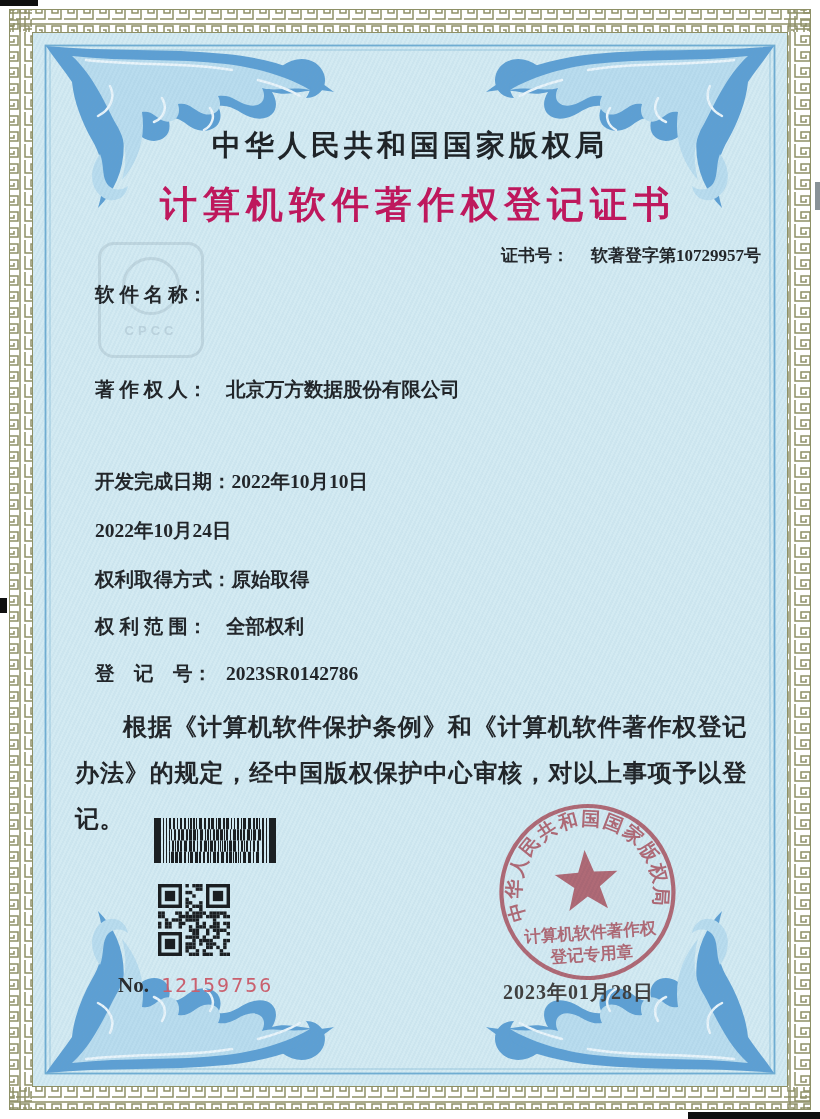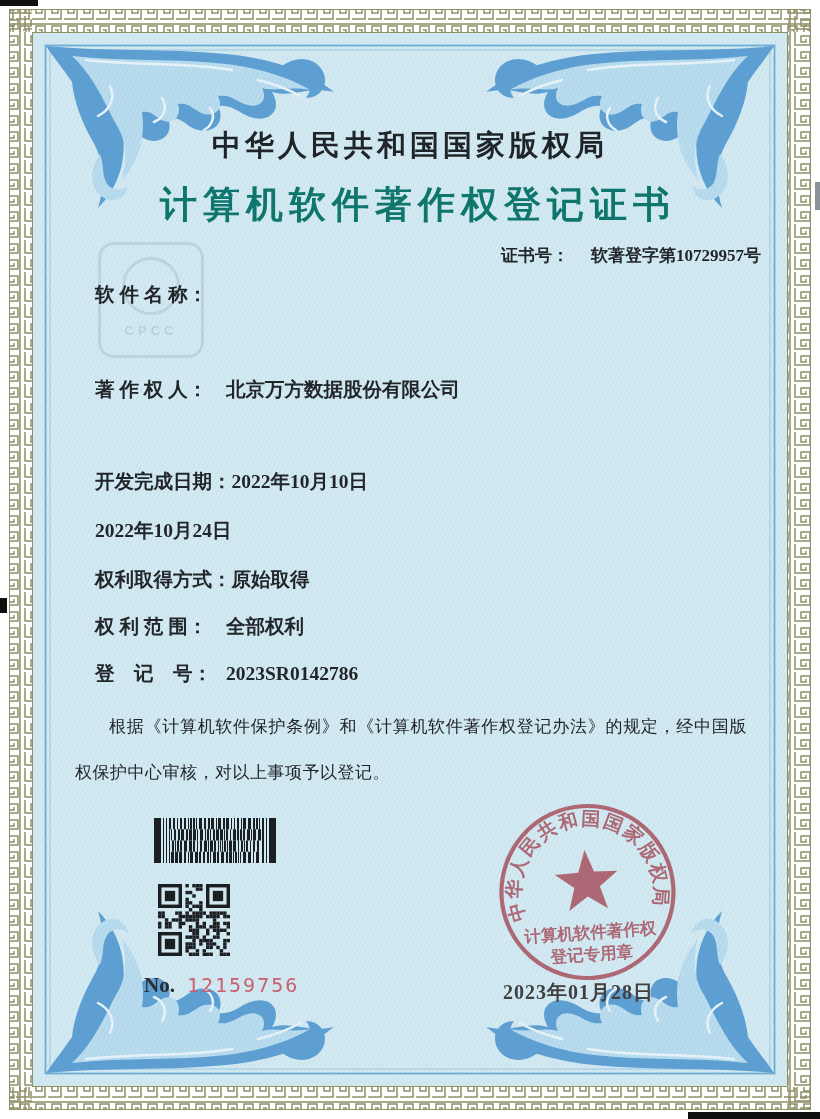--- a/index.html
+++ b/index.html
@@ -4,32 +4,32 @@
 <style>
   html,body{margin:0;padding:0;background:#ffffff;}
   .page{position:relative;width:820px;height:1119px;background:#ffffff;overflow:hidden;
         font-family:"Liberation Serif","DejaVu Serif",serif;color:#22262a;}
   .frame-svg{position:absolute;left:0;top:0;width:820px;height:1119px;}
   .texture{position:absolute;left:33px;top:33px;right:33px;bottom:33px;pointer-events:none;
         background:repeating-linear-gradient(115deg,rgba(110,160,190,0.07) 0 2px,rgba(255,255,255,0) 2px 4px);}
   .authority{position:absolute;left:0;right:0;top:126px;text-align:center;
         font-size:29px;font-weight:bold;letter-spacing:4px;color:#1f2428;}
   .cert-title{position:absolute;left:16px;right:0;top:180px;text-align:center;
-        font-size:37px;font-weight:900;letter-spacing:6px;color:#0f766e;}
+        font-size:37px;font-weight:900;letter-spacing:6px;color:#be185d;}
   .certno{position:absolute;top:244px;right:59px;font-size:17px;font-weight:bold;display:flex;gap:22px;}
   .field-row{position:absolute;left:95px;display:flex;font-size:19.5px;font-weight:bold;line-height:27px;}
   .flabel{flex:0 0 131px;white-space:nowrap;}
   .fvalue{white-space:nowrap;}
-  .statement{position:absolute;left:75px;top:704px;width:672px;font-size:17px;font-weight:normal;
+  .statement{position:absolute;left:75px;top:704px;width:672px;font-size:24px;font-weight:bold;
         line-height:46px;text-indent:2em;text-align:justify;letter-spacing:0.5px;}
   .barcode{position:absolute;left:154px;top:818px;}
   .qr{position:absolute;left:158px;top:884px;}
   .seal{position:absolute;left:478px;top:790px;width:220px;height:220px;mix-blend-mode:multiply;}
   .issue-date{position:absolute;left:503px;top:979px;font-size:20px;font-weight:bold;letter-spacing:1px;color:#404040;}
-  .serial{position:absolute;left:144px;top:973px;font-size:21px;display:flex;align-items:baseline;}
+  .serial{position:absolute;left:118px;top:973px;font-size:21px;display:flex;align-items:baseline;}
   .serial .no-label{font-weight:bold;color:#2a2d30;}
   .serial .no-value{margin-left:12px;color:#c9606e;font-family:"DejaVu Sans Mono",monospace;letter-spacing:2px;font-size:20px;}
   .watermark{position:absolute;left:98px;top:242px;width:100px;height:110px;
         border:3px solid rgba(140,162,176,0.28);border-radius:16px;}
   .wm-circle{width:52px;height:52px;border:3px solid rgba(140,162,176,0.28);border-radius:50%;
         margin:12px auto 0 auto;}
   .wm-text{text-align:center;margin-top:8px;font-size:13px;font-weight:bold;letter-spacing:4px;
         color:rgba(140,162,176,0.32);font-family:"Liberation Sans",sans-serif;}
   .artifact{position:absolute;background:#101010;}
   .a1{left:0;top:0;width:38px;height:6px;}

